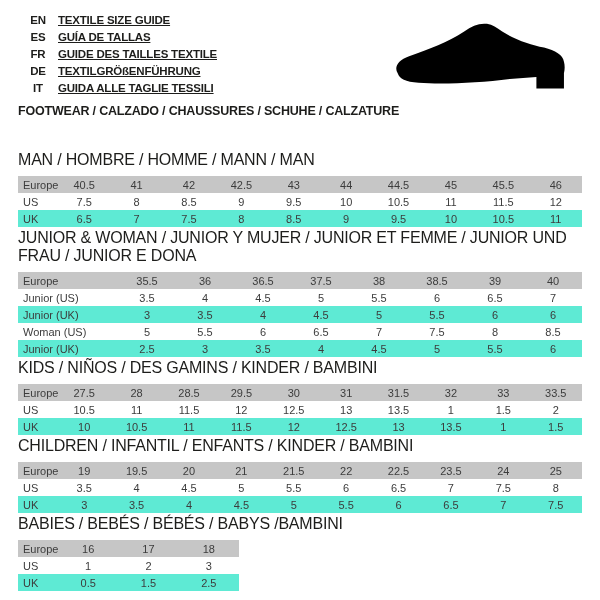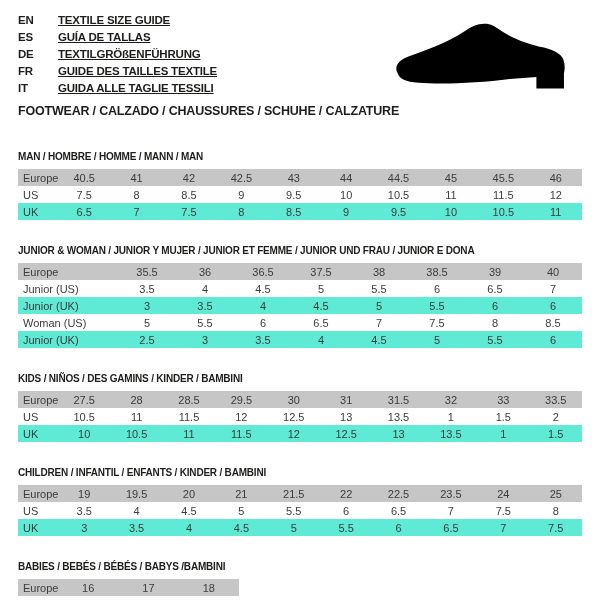--- a/index.html
+++ b/index.html
@@ -1,50 +1,50 @@
 <!DOCTYPE html>
 <html><head>
 <meta charset="utf-8">
 <style>
   html,body{margin:0;padding:0;background:#fff;}
   body{width:600px;height:600px;font-family:"Liberation Sans",sans-serif;overflow:hidden;}
   .page{position:relative;width:600px;height:600px;box-sizing:border-box;padding:12px 18px;}
-  .lang-row{display:flex;line-height:17px;}
+  .lang-row{display:flex;line-height:17px;text-align:center;}
   .lang-code{width:40px;font-weight:bold;font-size:11.5px;color:#1d1d1b;letter-spacing:-0.2px;}
   .lang-title{font-weight:bold;font-size:11.5px;color:#1d1d1b;letter-spacing:-0.2px;text-decoration:underline;}
   .category{margin-top:7px;font-weight:bold;font-size:12.5px;color:#1d1d1b;letter-spacing:-0.2px;}
   .shoe{position:absolute;left:392px;top:16px;width:190px;height:86px;}
   #tables{margin-top:33px;}
-  .sec-title{margin:25px 0 7px 0;font-weight:bold;font-size:10px;color:#1d1d1b;letter-spacing:-0.2px;}
+  .sec-title{margin:2px 0 7px 0;font-weight:normal;font-size:16px;color:#1d1d1b;letter-spacing:-0.2px;}
   table.tbl{border-collapse:collapse;table-layout:fixed;}
   .tbl td{height:17px;font-size:11px;color:#3c3c3c;text-align:center;padding:0 2px;white-space:nowrap;overflow:hidden;}
   .tbl td.lbl{text-align:left;padding-left:5px;}
   .tbl tr.hdr td{background:#c6c6c6;margin-top:44px;}
   .tbl tr.stripe td{background:#5eead4;}
 </style>
 </head>
 <body>
 
 <div class="page">
   <div id="lang-list">
       <div class="lang-row">
         <span class="lang-code">EN</span>
         <span class="lang-title">TEXTILE SIZE GUIDE</span>
       </div>
       <div class="lang-row">
         <span class="lang-code">ES</span>
         <span class="lang-title">GUÍA DE TALLAS</span>
       </div>
       <div class="lang-row">
+        <span class="lang-code">FR</span>
+        <span class="lang-title">GUIDE DES TAILLES TEXTILE</span>
+      </div>
+      <div class="lang-row">
         <span class="lang-code">DE</span>
         <span class="lang-title">TEXTILGRÖßENFÜHRUNG</span>
-      </div>
-      <div class="lang-row">
-        <span class="lang-code">FR</span>
-        <span class="lang-title">GUIDE DES TAILLES TEXTILE</span>
       </div>
       <div class="lang-row">
         <span class="lang-code">IT</span>
         <span class="lang-title">GUIDA ALLE TAGLIE TESSILI</span>
       </div>
     </div>
   <div class="category">FOOTWEAR / CALZADO / CHAUSSURES / SCHUHE / CALZATURE</div>
   <svg class="shoe" viewBox="0 0 200 90" xmlns="http://www.w3.org/2000/svg">
     <path fill="#000000" d="M6,60 C2,54 6,46 18,42 C40,34 58,28 76,16 C84,10 92,7 100,8 C106,9 110,12 116,16 C130,25 146,30 160,33 C172,36 180,41 181,48 C182,52 182,56 181,60 L181,76 L152,76 L152,64 L124,66 C92,70 54,72 28,70 C14,69 8,66 6,60 Z"></path>
   </svg>

